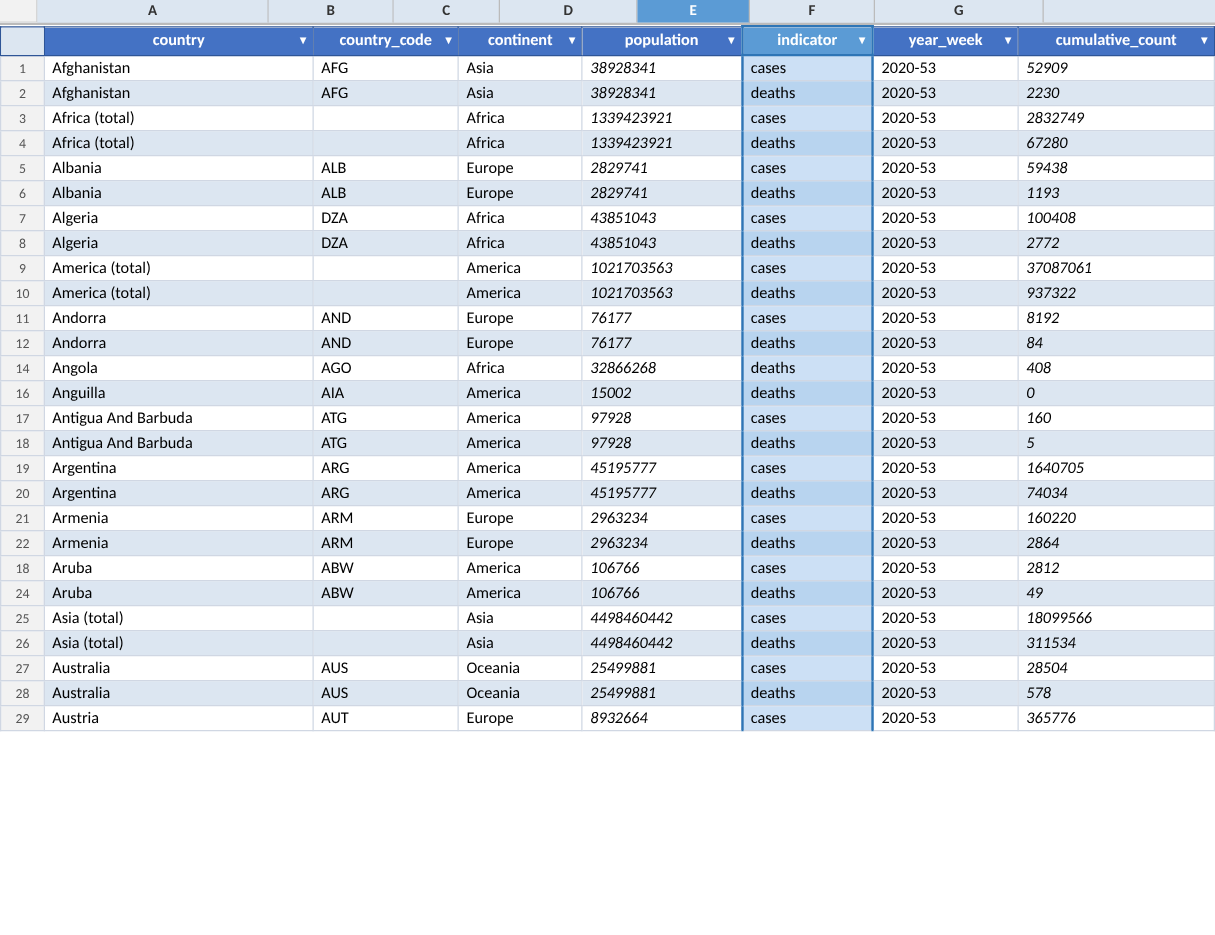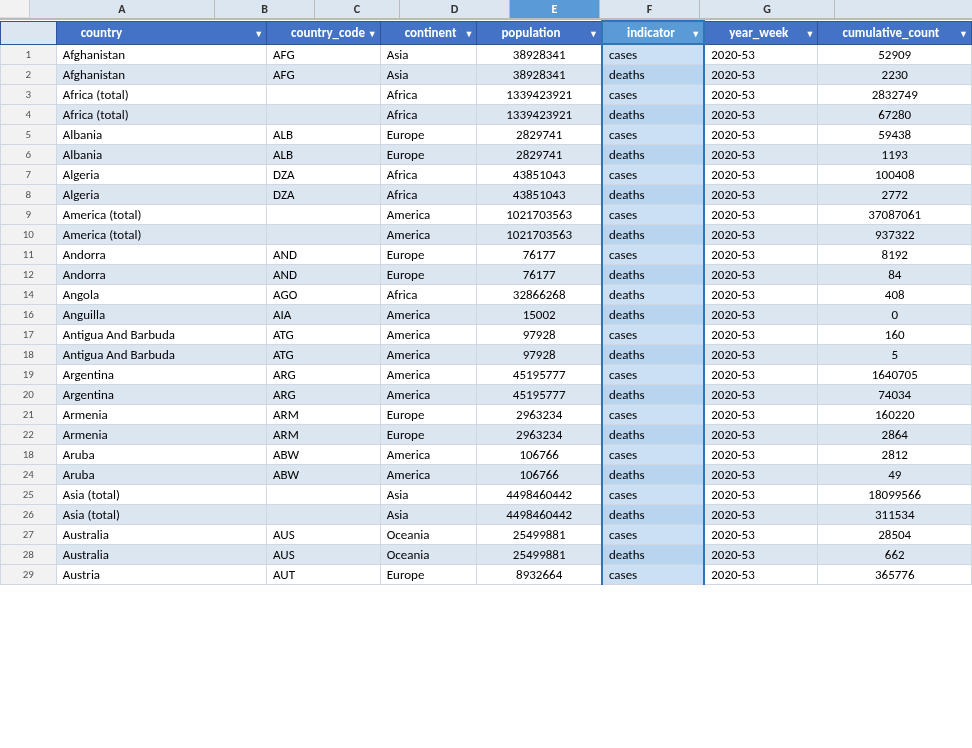--- a/index.html
+++ b/index.html
@@ -26,23 +26,23 @@
     table {
       border-collapse: collapse;
       width: 100%;
       table-layout: fixed;
     }
     thead th {
       background: #4472c4;
       color: white;
       font-weight: bold;
       font-size: 13px;
-      padding: 3px 24px;
+      padding: 3px 6px;
       border: 1px solid #2e5597;
-      text-align: left;
+      text-align: center;
       white-space: nowrap;
       overflow: hidden;
       position: relative;
       height: 22px;
     }
     thead th .filter-arrow {
       position: absolute;
       right: 3px;
       top: 50%;
       transform: translateY(-50%);
@@ -73,21 +73,22 @@
     }
     .col-e {
       background: #cce0f5 !important;
       border-left: 2px solid #2e75b6 !important;
       border-right: 2px solid #2e75b6 !important;
     }
     tbody tr:nth-child(even) .col-e {
       background: #b8d4ef !important;
     }
     .num {
-      text-align: center;
+      text-align: left;
+      font-style: italic;
     }
     .col-a { width: 185px; }
     .col-b { width: 100px; }
     .col-c { width: 85px; }
     .col-d { width: 110px; }
     .col-e-w { width: 90px; }
     .col-f { width: 100px; }
     .col-g { width: 135px; }
     .col-letters-row {
       display: flex;
@@ -438,21 +439,21 @@
             <td class="col-g num">28504</td>
           </tr>
           <tr>
             <td class="row-num-td">28</td>
             <td class="col-a">Australia</td>
             <td class="col-b">AUS</td>
             <td class="col-c">Oceania</td>
             <td class="col-d num">25499881</td>
             <td class="col-e-w col-e">deaths</td>
             <td class="col-f">2020-53</td>
-            <td class="col-g num">662</td>
+            <td class="col-g num">578</td>
           </tr>
           <tr>
             <td class="row-num-td">29</td>
             <td class="col-a">Austria</td>
             <td class="col-b">AUT</td>
             <td class="col-c">Europe</td>
             <td class="col-d num">8932664</td>
             <td class="col-e-w col-e">cases</td>
             <td class="col-f">2020-53</td>
             <td class="col-g num">365776</td>

